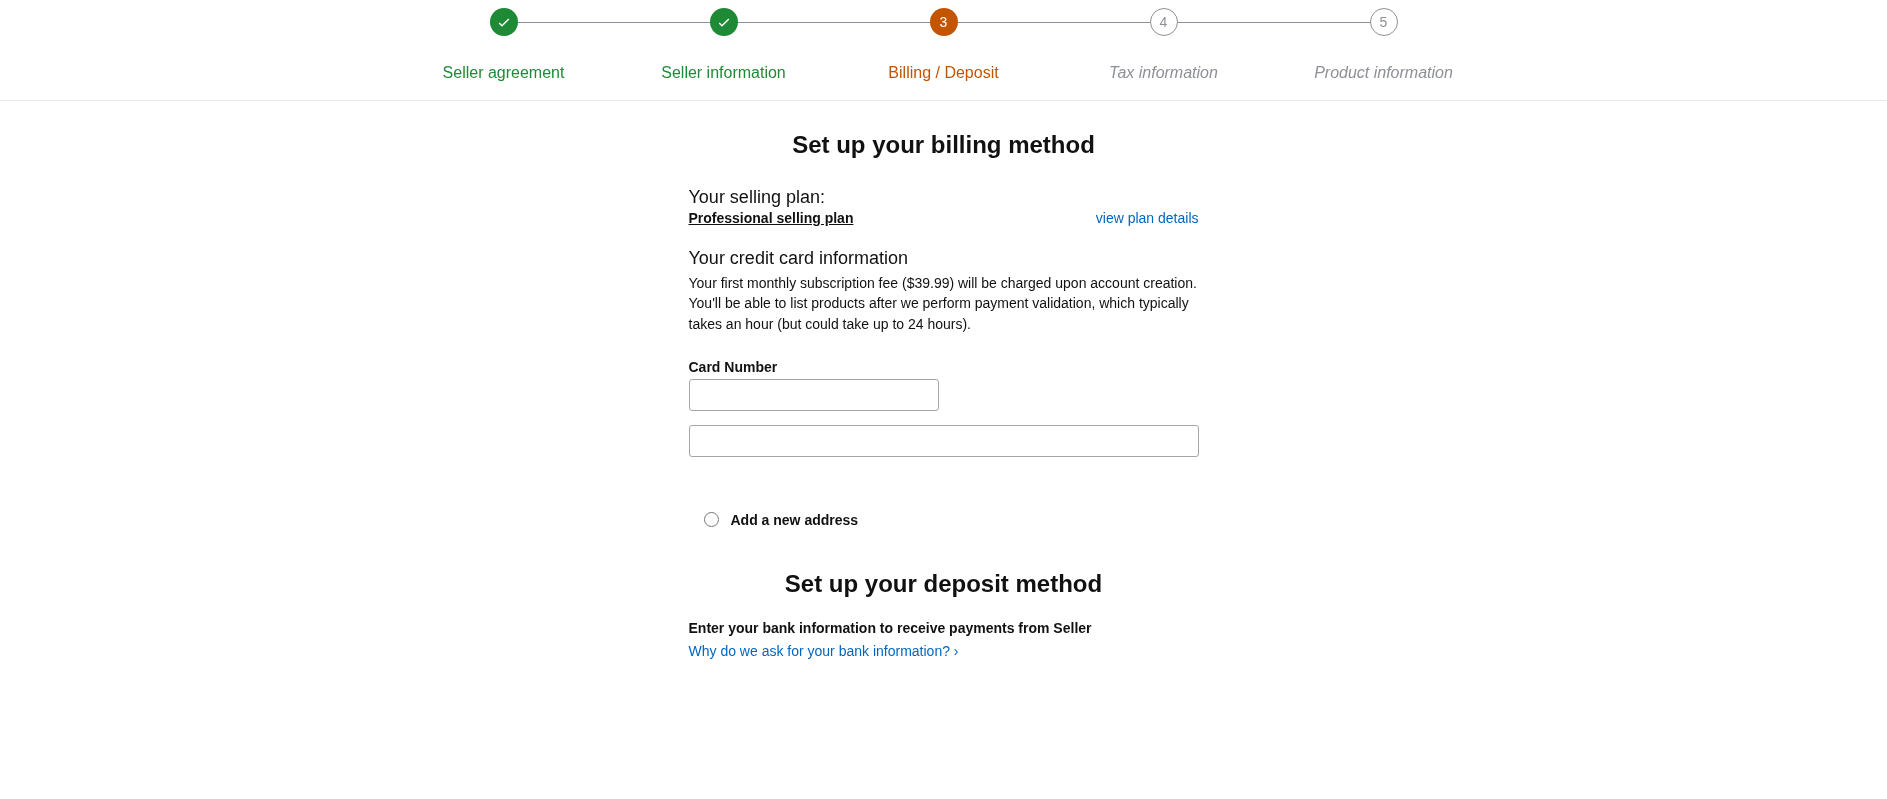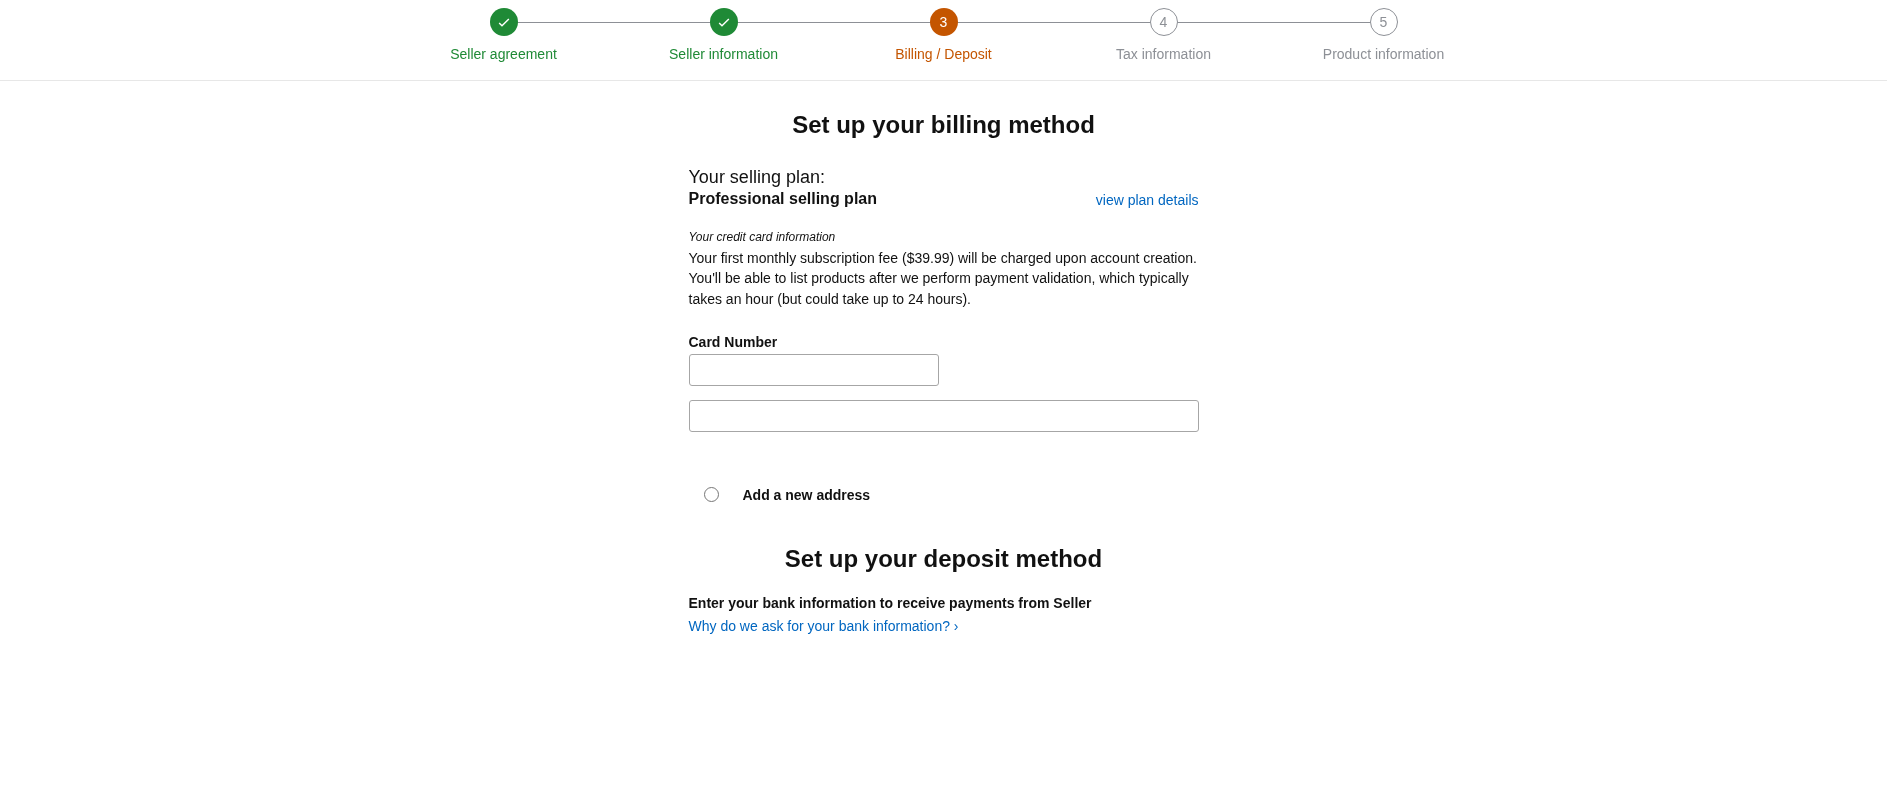--- a/index.html
+++ b/index.html
@@ -57,31 +57,32 @@
     }
     .step-circle.active {
       background: #c45500;
       color: #fff;
     }
     .step-circle.pending {
       border: 1px solid #8d9096;
       color: #8d9096;
     }
     .step-label {
-      margin-top: 10px;
-      font-size: 14px;
+      margin-top: 28px;
+      font-size: 16px;
     }
     .step-label.done {
       color: #1f8a36;
     }
     .step-label.active {
       color: #c45500;
     }
     .step-label.pending {
       color: #8d9096;
+      font-style: italic;
     }
     .step-line {
       position: absolute;
       top: 14px;
       height: 1px;
       background: #8d9096;
       z-index: 1;
     }
     
     
@@ -105,34 +106,34 @@
       justify-content: space-between;
       align-items: flex-end;
       margin-bottom: 22px;
     }
     .plan-label {
       font-size: 18px;
       font-weight: 400;
       color: #111;
     }
     .plan-sub {
-      font-size: 16px;
+      font-size: 14px;
       font-weight: 700;
       margin-top: 2px;
+      text-decoration: underline;
     }
     .plan-link {
       color: #0066c0;
       font-size: 14px;
       text-decoration: none;
       cursor: pointer;
     }
     .cc-heading {
-      font-size: 12px;
+      font-size: 18px;
       margin-bottom: 4px;
-      font-style: italic;
     }
     .cc-desc {
       font-size: 14px;
       line-height: 1.45;
       margin-bottom: 25px;
       color: #111;
     }
     .field-row {
       display: flex;
       gap: 10px;
@@ -214,21 +215,21 @@
       color: #767676;
       font-size: 16px;
     }
     .cardholder-input {
       width: 100%;
     }
     
     .radio-row {
       display: flex;
       align-items: center;
-      gap: 24px;
+      gap: 12px;
       margin: 55px 0 30px 15px;
     }
     .radio-row input[type="radio"] {
       width: 15px;
       height: 15px;
       cursor: pointer;
     }
     .radio-label {
       font-size: 14px;
       font-weight: 700;

